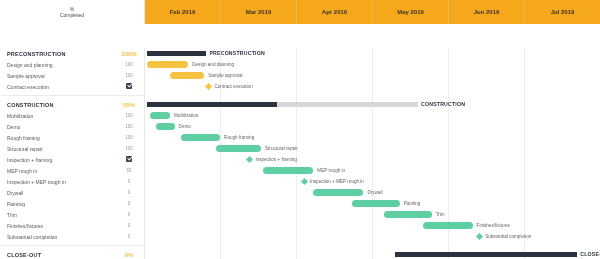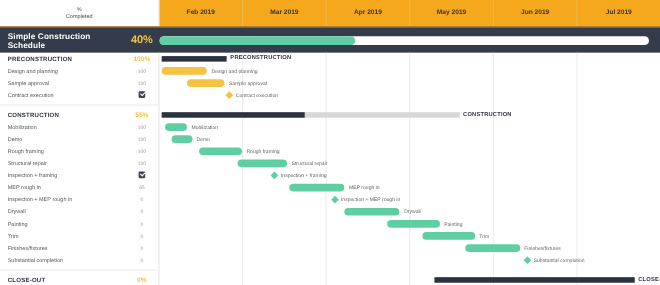--- a/index.html
+++ b/index.html
@@ -133,27 +133,20 @@
     <div class="months" id="months">
         <div class="month-cell">Feb 2019</div>
         <div class="month-cell">Mar 2019</div>
         <div class="month-cell">Apr 2019</div>
         <div class="month-cell">May 2019</div>
         <div class="month-cell">Jun 2019</div>
         <div class="month-cell">Jul 2019</div>
       </div>
   </div>
 
-  <div class="title-row">
-    <div class="title-text">Simple Construction Schedule</div>
-    <div class="title-pct">40%</div>
-    <div class="progress-track">
-      <div class="progress-fill" id="progress-fill" style="width: 40%;"></div>
-    </div>
-  </div>
 
   <div class="body">
     <div class="right-pane">
       <div class="grid" id="grid">
           <div></div>
           <div></div>
           <div></div>
           <div></div>
           <div></div>
           <div></div>

